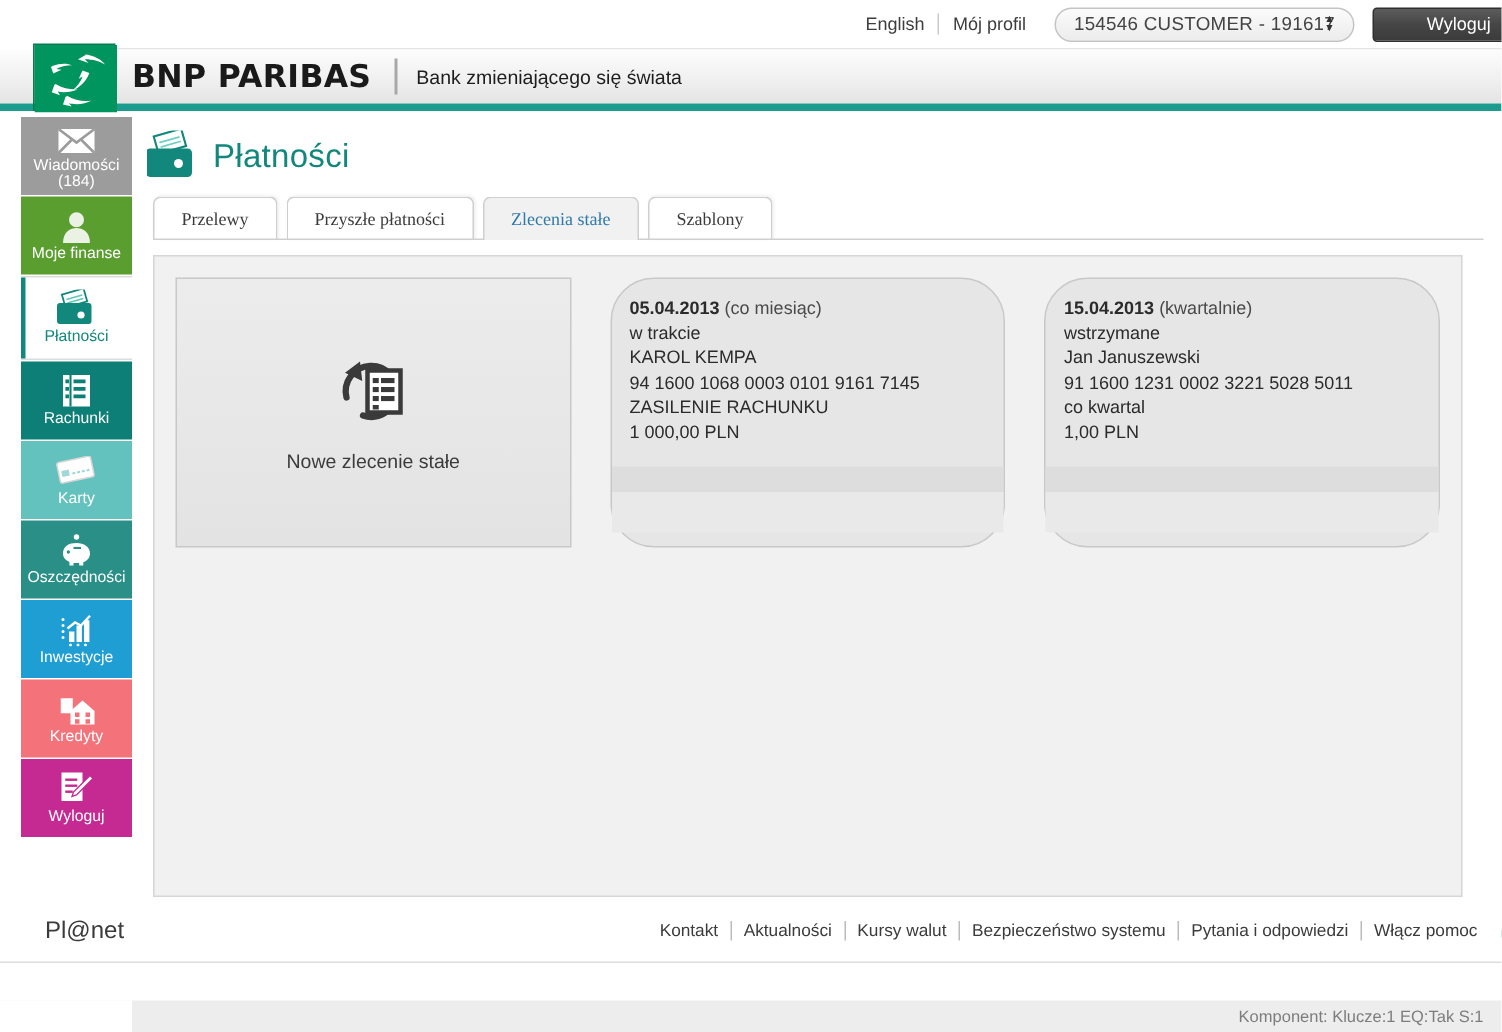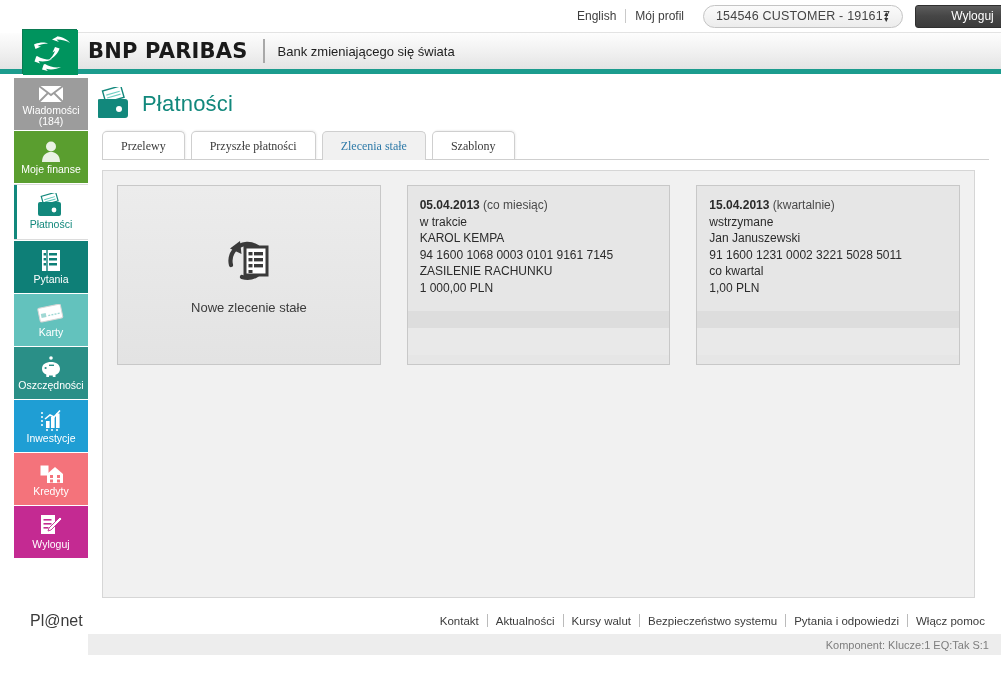--- a/index.html
+++ b/index.html
@@ -183,21 +183,21 @@
     border: 1px solid #c8c8c8;
   }
   .card-new {
     display: flex; flex-direction: column;
     align-items: center; justify-content: center;
     background: linear-gradient(180deg,#ececec 0%,#e3e3e3 100%);
     cursor: pointer;
   }
   .card-new .new-label { font-size: 13px; color: #3b3b3b; margin-top: 14px; }
 
-  .card-order { position: relative; background: #e6e6e6; }
+  .card-order { position: relative; background: #e6e6e6; border-radius: 29px; }
   .card-order .lines { padding: 11px 12px 0 12px; }
   .card-order .row { font-size: 12px; line-height: 16.5px; color: #2b2b2b; white-space: nowrap; }
   .card-order .row.head { font-weight: bold; }
   .card-order .row.head .freq { font-weight: normal; color: #4a4a4a; }
   .band-a {
     position: absolute; left: 0; width: 100%; height: 17px;
     background: #dddddd;
   }
   .band-b {
     position: absolute; left: 0; width: 100%; height: 17px;
@@ -211,21 +211,21 @@
     width: 1001px; height: 42px;
     background: #ffffff;
     border-bottom: 1px solid #dcdcdc;
     display: flex; align-items: center;
   }
   .footer-logo { margin-left: 30px; font-size: 16px; color: #3b3b3b; }
   .footer-links { margin-left: auto; margin-right: 8px; display: flex; align-items: center; }
   .footer-links a { font-size: 11.5px; color: #3b3b3b; text-decoration: none; padding: 0 8px; }
   .footer-links .fsep { width: 1px; height: 13px; background: #bbbbbb; }
   .statusbar {
-    position: absolute; left: 0; top: 634px;
+    position: absolute; left: 0; top: 667px;
     width: 1001px; height: 21px;
     background: #ededed;
     display: flex; align-items: center; justify-content: flex-end;
     padding-right: 12px;
     font-size: 11px; color: #7d7d7d;
   }
   .sb-left { position:absolute; left:0; top:0; width:88px; height:21px; background:#ffffff; }
 </style>
 </head>
 <body>
@@ -319,21 +319,21 @@
             <g fill="#0e7f77">
               <rect x="8" y="4" width="8" height="2.5"></rect>
               <rect x="8" y="9" width="8" height="2.5"></rect>
               <rect x="8" y="14" width="8" height="2.5"></rect>
               <rect x="2.6" y="4" width="2.4" height="2.5"></rect>
               <rect x="2.6" y="9" width="2.4" height="2.5"></rect>
               <rect x="2.6" y="14" width="2.4" height="2.5"></rect>
             </g>
           </svg>
       </span>
-      <span class="nav-label">Pytania</span>
+      <span class="nav-label">Rachunki</span>
     </div>
 
     <div class="nav-item" style="background:#63c2bd">
       <span class="nav-ico">
         <svg width="28" height="21" viewBox="0 0 28 21">
           <g transform="rotate(-12 14 10)">
             <rect x="2" y="2" width="23" height="14" rx="1.5" fill="#fff" stroke="#d6d6d6"></rect>
             <rect x="4" y="8" width="5" height="4" fill="#9fd8d4"></rect>
             <path d="M11 11 h12" stroke="#9fd8d4" stroke-width="1.4" stroke-dasharray="2 1.2"></path>
           </g>

